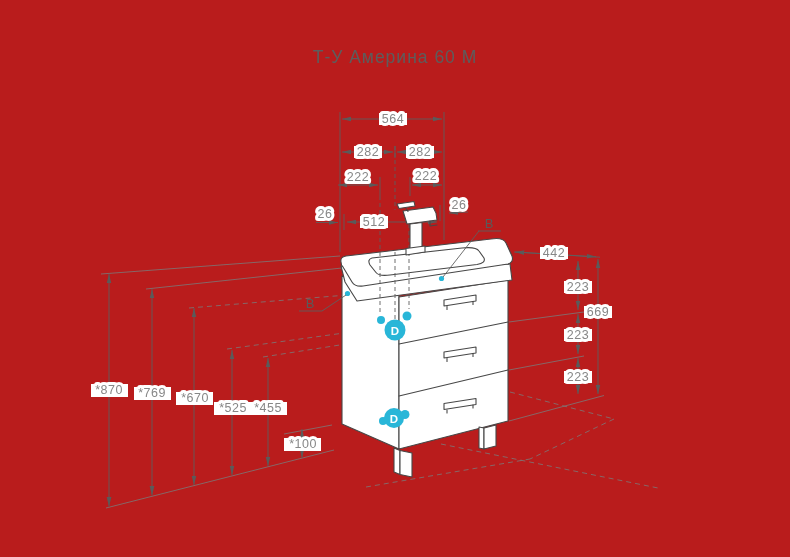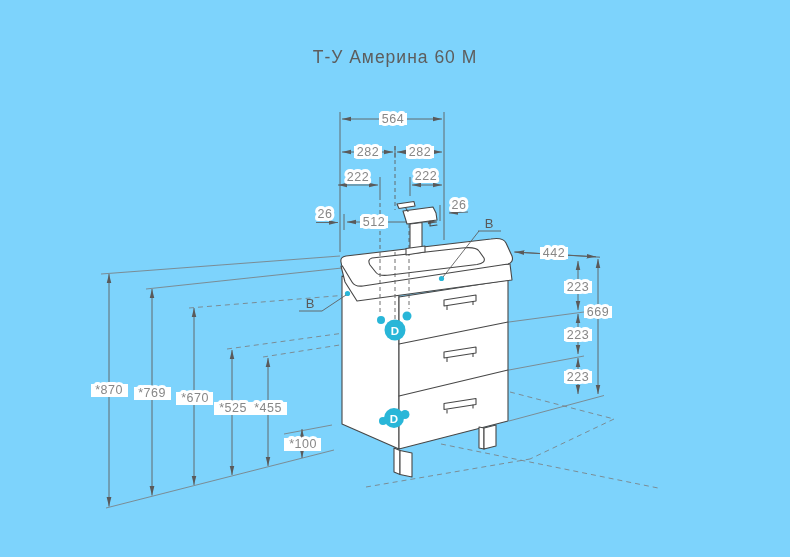--- a/index.html
+++ b/index.html
@@ -1,16 +1,16 @@
 <!DOCTYPE html>
 <html><head>
 <meta charset="utf-8">
 <style>
   html,body{margin:0;padding:0;background:#fff;}
-  .stage{position:relative;width:790px;height:557px;background:#7dd3fc;overflow:hidden;
+  .stage{position:relative;width:790px;height:557px;background:#b91c1c;overflow:hidden;
          font-family:"Liberation Sans",sans-serif;}
   svg{display:block;}
   .draw{fill:none;stroke:#474747;stroke-width:1.1;stroke-linejoin:round;stroke-linecap:round;}
   .drawf{fill:#ffffff;stroke:#474747;stroke-width:1.1;stroke-linejoin:round;}
   .dim{fill:none;stroke:#5f5f5f;stroke-width:0.9;}
   .proj{fill:none;stroke:#7a7a7a;stroke-width:0.8;}
   .dash{stroke-dasharray:5 4;}
   .dash2{stroke-dasharray:4 3;}
   .dt{font-family:"Liberation Sans",sans-serif;font-size:12.5px;fill:#878787;
       text-anchor:middle;letter-spacing:0.5px;

